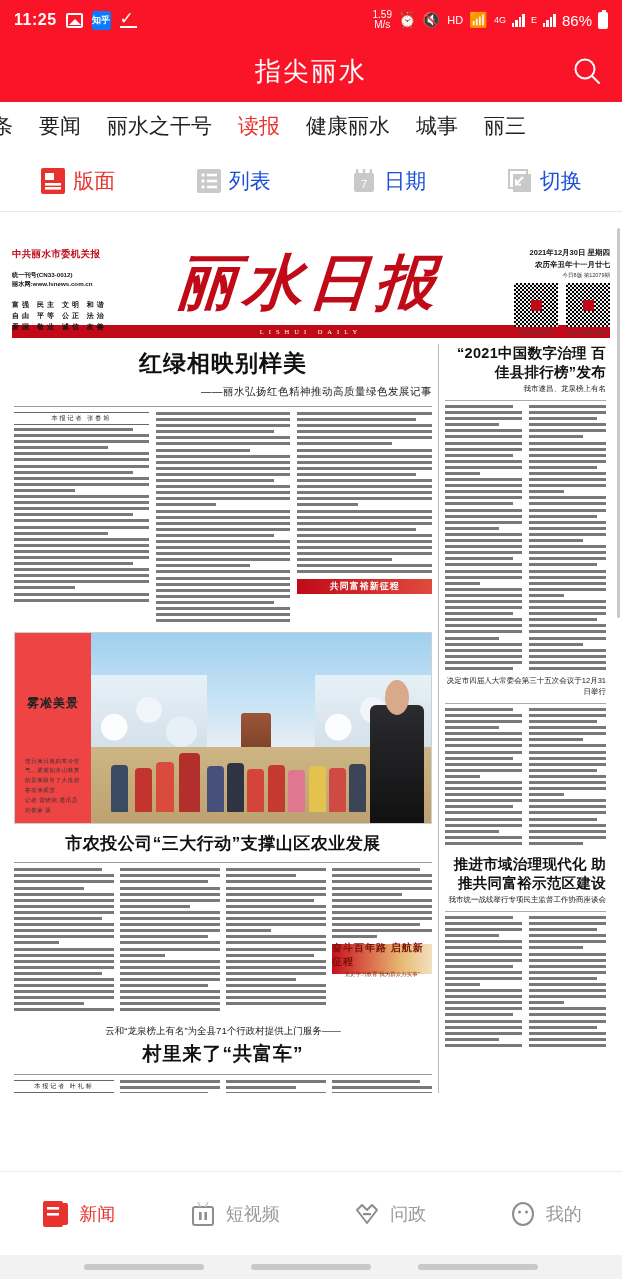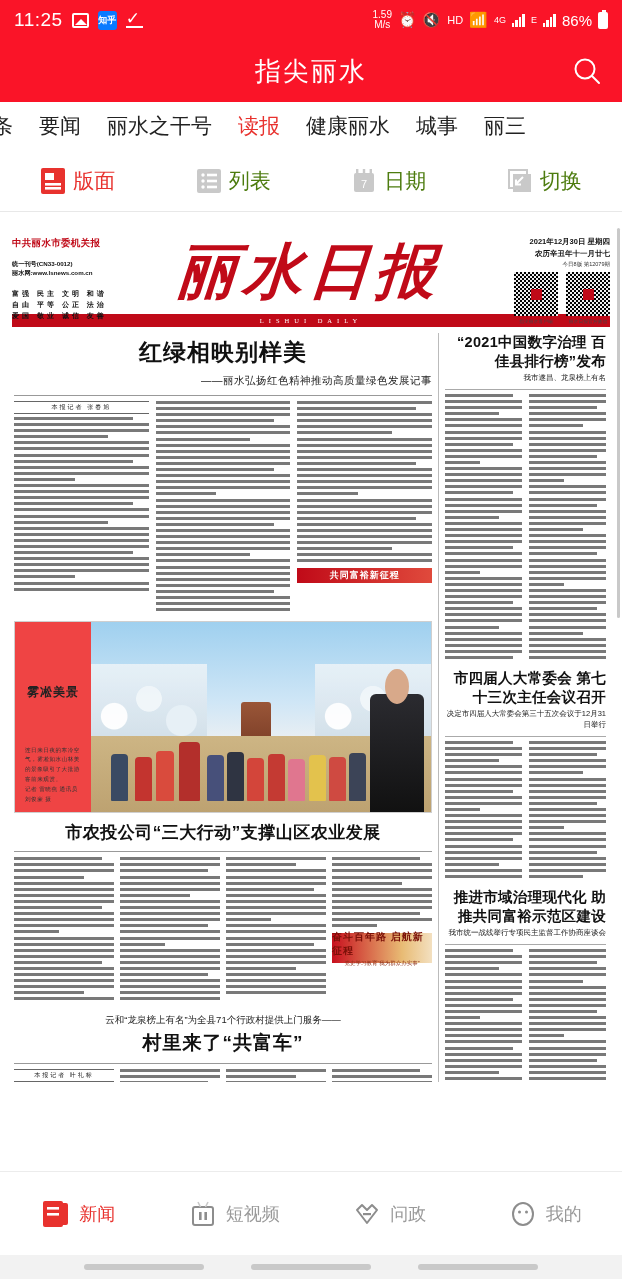--- a/index.html
+++ b/index.html
@@ -10,21 +10,21 @@
   }
   .screen { position: relative; width: 622px; height: 1279px; background: #fff; }
 
   
   .statusbar {
     height: 40px; background: #FA1428; color: #fff;
     display: flex; align-items: center; padding: 0 14px;
     font-size: 19px; position: relative;
   }
   .sb-left { display: flex; align-items: center; gap: 9px; }
-  .sb-time { font-size: 19px; letter-spacing: .5px; }
+  .sb-time { font-size: 16px; letter-spacing: .5px; font-weight: bold; }
   .sb-ico { display: inline-block; }
   .ico-photo {
     width: 17px; height: 15px; border: 2px solid #fff; border-radius: 2px;
     position: relative;
   }
   .ico-photo::after {
     content: ""; position: absolute; left: 1px; bottom: 1px;
     border-left: 6px solid transparent; border-right: 6px solid transparent;
     border-bottom: 6px solid #fff;
   }
@@ -93,27 +93,27 @@
 
   
   .toolbar {
     height: 62px; background: #fff; display: flex; align-items: center;
     border-bottom: 1px solid #e8e8e8;
   }
   .tool {
     flex: 1; display: flex; align-items: center; justify-content: center;
     gap: 7px;
   }
-  .tool-label { font-size: 21px; color: #4d7c0f; }
+  .tool-label { font-size: 21px; color: #1d4ed8; }
   .tool.active .tool-label { color: #E8322E; }
   .tic { width: 26px; height: 28px; position: relative; display: block; }
 
   
   .paper {
-    position: absolute; left: 8px; top: 227px; width: 606px; height: 855px;
+    position: absolute; left: 8px; top: 238px; width: 606px; height: 855px;
     background: #fff; overflow: hidden;
   }
   .masthead { display: flex; padding: 6px 4px 0 4px; height: 84px; }
   .mh-left { width: 120px; padding-top: 4px; }
   .mh-org {
     color: #C00A18; font-size: 9.5px; font-weight: bold; letter-spacing: .3px;
   }
   .mh-issn { font-size: 6.2px; color: #111; margin-top: 9px; line-height: 1.5; font-weight:bold;}
   .mh-values {
     margin-top: 10px; font-size: 7px; color: #111; line-height: 1.6;
@@ -829,22 +829,20 @@
                 <i></i>
                 <i class="s"></i>
               <i></i>
                 <i></i>
                 <i></i>
                 <i></i>
             </div>
           </div>
         </div>
 
-        <div class="sd-hl" style="margin-top:7px">市四届人大常委会
-第七十三次主任会议召开</div>
         <div class="sd-sub">决定市四届人大常委会第三十五次会议于12月31日举行</div>
         <div class="sd-rule"></div>
         <div class="txtcols3">
           <div class="tcol">
             <div class="fake-lines">
               <i class="m"></i>
                 <i></i>
                 <i></i>
                 <i class="s"></i>
                 <i></i>

